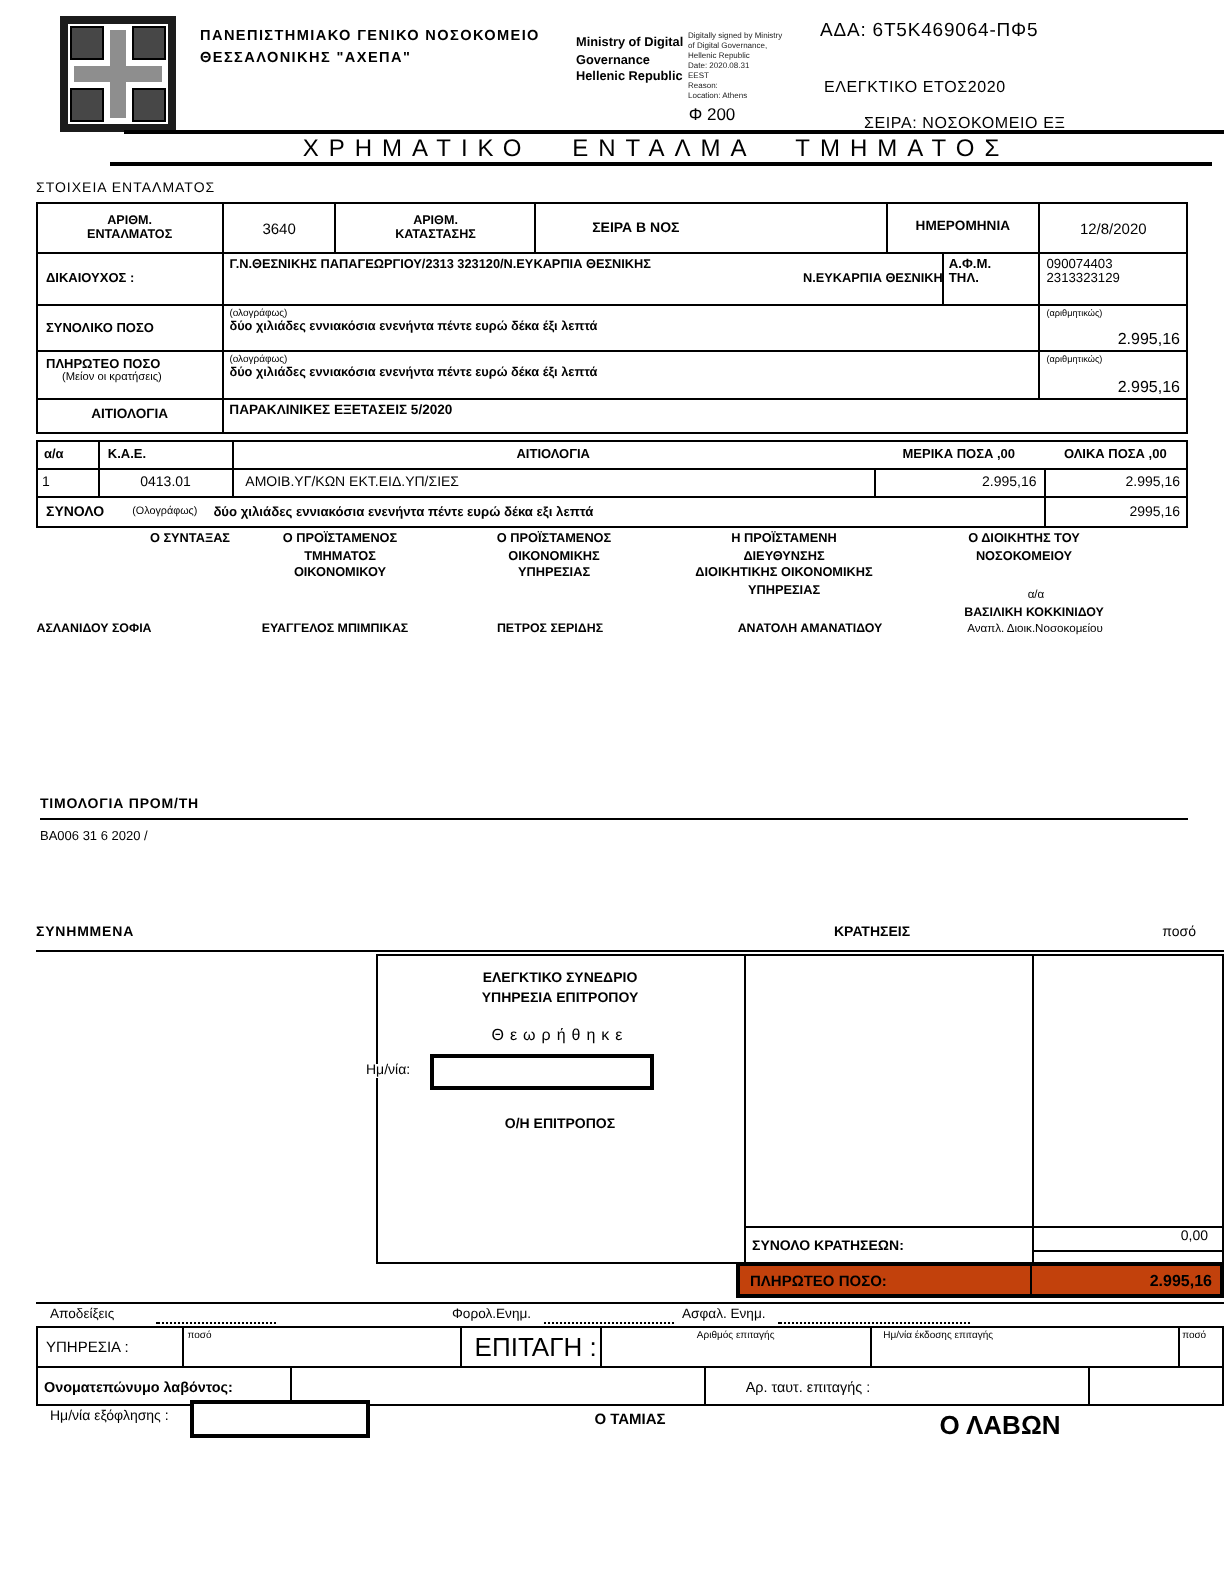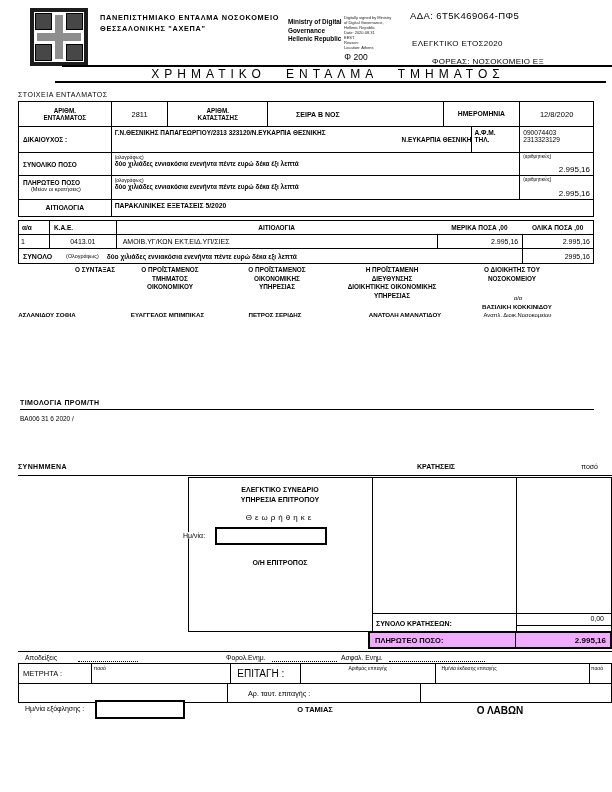--- a/index.html
+++ b/index.html
@@ -61,48 +61,48 @@
 <div class="page">
 
   <div class="logo">
     <div class="sq tl"></div>
       <div class="sq tr"></div>
       <div class="sq bl"></div>
       <div class="sq br"></div>
     <div class="pv"></div>
       <div class="ph"></div>
   </div>
-  <div class="abs hosp pre"><span>ΠΑΝΕΠΙΣΤΗΜΙΑΚΟ ΕΝΤΑΛΜΑ ΝΟΣΟΚΟΜΕΙΟ</span><br><span>ΘΕΣΣΑΛΟΝΙΚΗΣ "ΑΧΕΠΑ"</span></div>
+  <div class="abs hosp pre"><span>ΠΑΝΕΠΙΣΤΗΜΙΑΚΟ ΓΕΝΙΚΟ ΝΟΣΟΚΟΜΕΙΟ</span><br><span>ΘΕΣΣΑΛΟΝΙΚΗΣ "ΑΧΕΠΑ"</span></div>
   <div class="abs ministry pre">Ministry of Digital
 Governance
 Hellenic Republic</div>
   <div class="abs stamp pre">Digitally signed by Ministry
 of Digital Governance,
 Hellenic Republic
 Date: 2020.08.31
 EEST
 Reason:
 Location: Athens</div>
   <div class="abs phi ctr">Φ 200</div>
   <div class="abs ada">ΑΔΑ: 6Τ5Κ469064-ΠΦ5</div>
   <div class="abs fy">ΕΛΕΓΚΤΙΚΟ ΕΤΟΣ2020</div>
-  <div class="abs agency">ΦΟΡΕΑΣ: ΝΟΣΟΚΟΜΕΙΟ ΕΞ</div>
+  <div class="abs agency">ΣΕΙΡΑ: ΝΟΣΟΚΟΜΕΙΟ ΕΞ</div>
 
   <div class="rule" style="left:62px;right:0;top:65px;"></div>
   <div class="abs doc-title">ΧΡΗΜΑΤΙΚΟ ΕΝΤΑΛΜΑ ΤΜΗΜΑΤΟΣ</div>
   <div class="rule" style="left:55px;right:6px;top:81px;"></div>
 
   <div class="abs sec-label">ΣΤΟΙΧΕΙΑ ΕΝΤΑΛΜΑΤΟΣ</div>
 
   <div class="tbl" style="left:18px;top:101px;width:576px;">
 
     <div class="trow" style="height:24px;">
       <div class="c lbl pre" style="width:92px;">ΑΡΙΘΜ.
 ΕΝΤΑΛΜΑΤΟΣ</div>
-      <div class="c val" style="width:57px;">2811</div>
+      <div class="c val" style="width:57px;">3640</div>
       <div class="c lbl pre" style="width:100px;">ΑΡΙΘΜ.
 ΚΑΤΑΣΤΑΣΗΣ</div>
       <div class="c" style="width:176px;font-size:7px;font-weight:bold;display:flex;align-items:center;padding-left:28px;">ΣΕΙΡΑ Β ΝΟΣ</div>
       <div class="c lbl" style="width:77px;font-size:6.8px;">ΗΜΕΡΟΜΗΝΙΑ</div>
       <div class="c val" style="width:74px;">12/8/2020</div>
     </div>
 
     <div class="trow" style="height:26px;">
       <div class="c" style="width:92px;font-size:6.5px;font-weight:bold;display:flex;align-items:center;padding-left:4px;">ΔΙΚΑΙΟΥΧΟΣ :</div>
       <div class="c" style="width:362px;padding:2px 0 0 3px;">
@@ -218,56 +218,57 @@
   <div class="abs ctr" style="left:188px;width:184px;top:513px;font-size:8px;letter-spacing:3px;">Θεωρήθηκε</div>
   <div class="abs" style="left:183px;top:532px;font-size:7px;background:#fff;padding-right:2px;">Ημ/νία:</div>
   <div class="inputbox" style="left:215px;top:527px;width:112px;height:18px;"></div>
   <div class="abs ctr b" style="left:188px;width:184px;top:559px;font-size:7px;">Ο/Η ΕΠΙΤΡΟΠΟΣ</div>
 
   <div class="abs" style="left:372px;width:240px;top:613px;border-top:1px solid #000;"></div>
   <div class="abs" style="left:516px;width:88px;top:615px;text-align:right;font-size:7px;">0,00</div>
   <div class="abs" style="left:516px;width:96px;top:625px;border-top:1px solid #000;"></div>
   <div class="abs b" style="left:376px;top:620px;font-size:7px;">ΣΥΝΟΛΟ ΚΡΑΤΗΣΕΩΝ:</div>
 
-  <div class="abs" style="left:368px;top:631px;width:244px;height:18px;border:2px solid #000;display:flex;background:#f0abfc;">
+  <div class="abs" style="left:368px;top:631px;width:244px;height:18px;border:2px solid #000;display:flex;background:#c2410c;">
     <div style="flex:1;border-right:1.5px solid #000;font-size:7.5px;font-weight:bold;display:flex;align-items:center;padding-left:5px;">ΠΛΗΡΩΤΕΟ ΠΟΣΟ:</div>
     <div style="width:94px;font-size:8px;font-weight:bold;display:flex;align-items:center;justify-content:flex-end;padding-right:4px;">2.995,16</div>
   </div>
 
   <div class="abs" style="left:18px;width:594px;top:651px;border-top:1.5px solid #000;"></div>
 
   <div class="abs" style="left:25px;top:654px;font-size:6.8px;">Αποδείξεις</div>
   <div class="leader" style="left:78px;width:60px;top:661px;"></div>
   <div class="abs" style="left:226px;top:654px;font-size:6.8px;">Φορολ.Ενημ.</div>
   <div class="leader" style="left:272px;width:65px;top:661px;"></div>
   <div class="abs" style="left:341px;top:654px;font-size:6.8px;">Ασφαλ. Ενημ.</div>
   <div class="leader" style="left:389px;width:96px;top:661px;"></div>
 
   <div class="tbl" style="left:18px;top:663px;width:594px;">
     <div class="trow" style="height:19px;">
-      <div class="c" style="width:72px;font-size:7.5px;display:flex;align-items:center;padding-left:4px;">ΜΕΤΡΗΤΑ :</div>
+      <div class="c" style="width:72px;font-size:7.5px;display:flex;align-items:center;padding-left:4px;">ΥΠΗΡΕΣΙΑ :</div>
       <div class="c" style="width:140px;">
         <div class="smalllab" style="padding-left:2px;">ποσό</div>
       </div>
-      <div class="c" style="width:70px;font-size:10px;display:flex;align-items:center;padding-left:6px;">ΕΠΙΤΑΓΗ :</div>
+      <div class="c" style="width:70px;font-size:13px;display:flex;align-items:center;padding-left:6px;">ΕΠΙΤΑΓΗ :</div>
       <div class="c" style="width:135px;">
         <div class="smalllab ctr">Αριθμός επιταγής</div>
       </div>
       <div class="c" style="width:155px;">
         <div class="smalllab" style="padding-left:6px;">Ημ/νία έκδοσης επιταγής</div>
       </div>
       <div class="c" style="width:22px;">
         <div class="smalllab" style="padding-left:1px;">ποσό</div>
       </div>
     </div>
     <div class="trow" style="height:19px;">
+      <div class="c" style="width:126px;font-size:7.2px;font-weight:bold;display:flex;align-items:center;padding-left:3px;">Ονοματεπώνυμο λαβόντος:</div>
       <div class="c" style="width:208px;"></div>
       <div class="c" style="width:193px;font-size:7.2px;display:flex;align-items:center;padding-left:20px;">Αρ. ταυτ. επιταγής :</div>
       <div class="c" style="width:67px;"></div>
     </div>
   </div>
 
   <div class="abs" style="left:25px;top:705px;font-size:7px;">Ημ/νία εξόφλησης :</div>
   <div class="inputbox" style="left:95px;top:700px;width:90px;height:19px;"></div>
   <div class="abs ctr b" style="left:250px;width:130px;top:705px;font-size:7.5px;text-align:center;">Ο ΤΑΜΙΑΣ</div>
-  <div class="abs ctr b" style="left:445px;width:110px;top:705px;font-size:10px;">Ο ΛΑΒΩΝ</div>
+  <div class="abs ctr b" style="left:445px;width:110px;top:705px;font-size:13px;">Ο ΛΑΒΩΝ</div>
 
 </div>
 
 </body></html>

